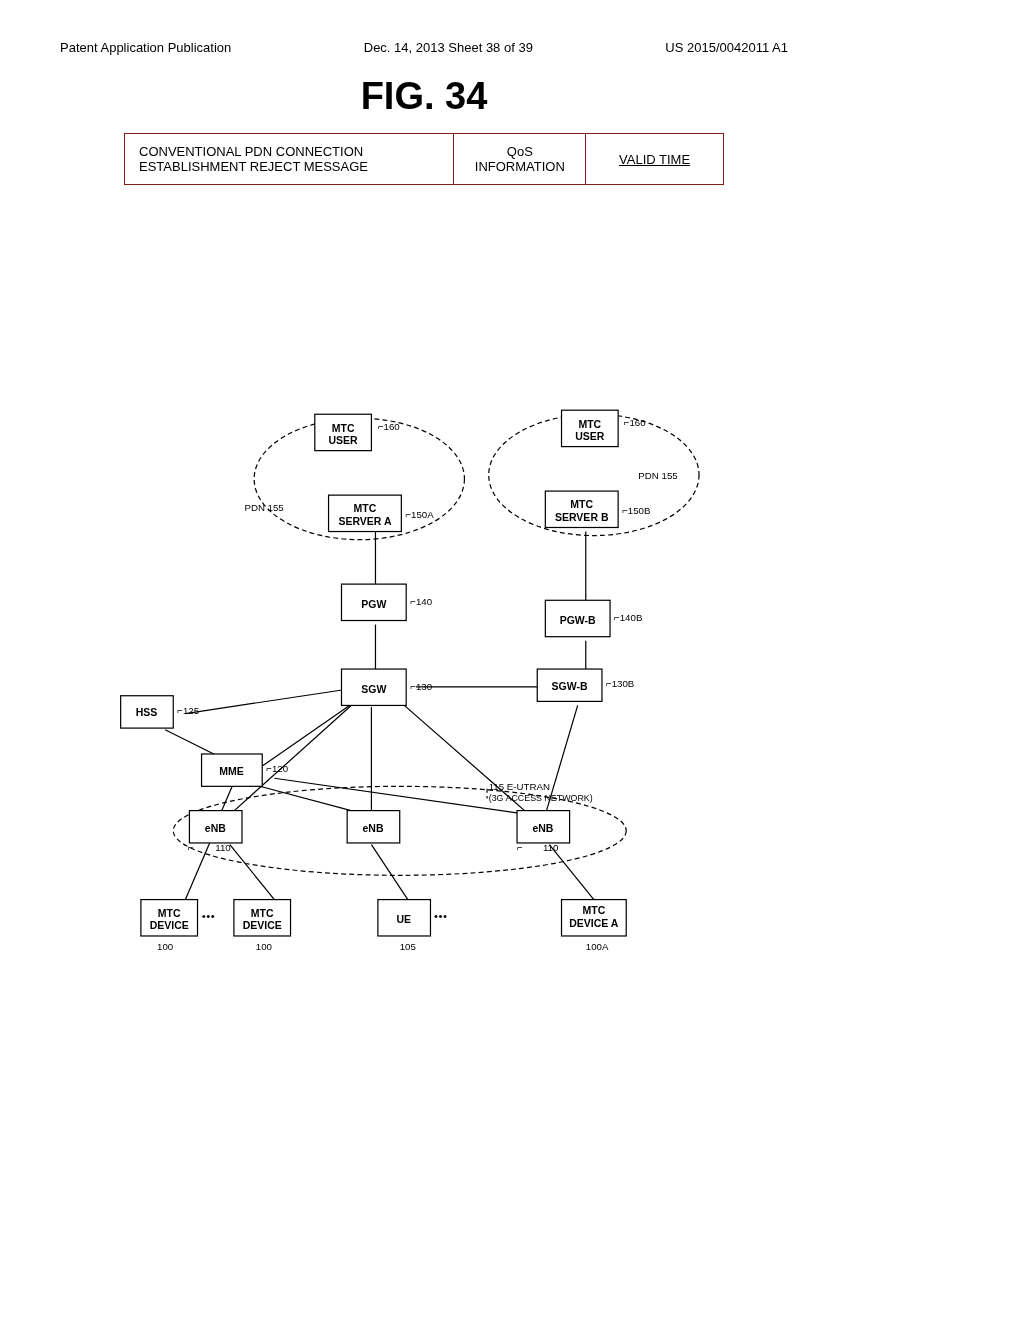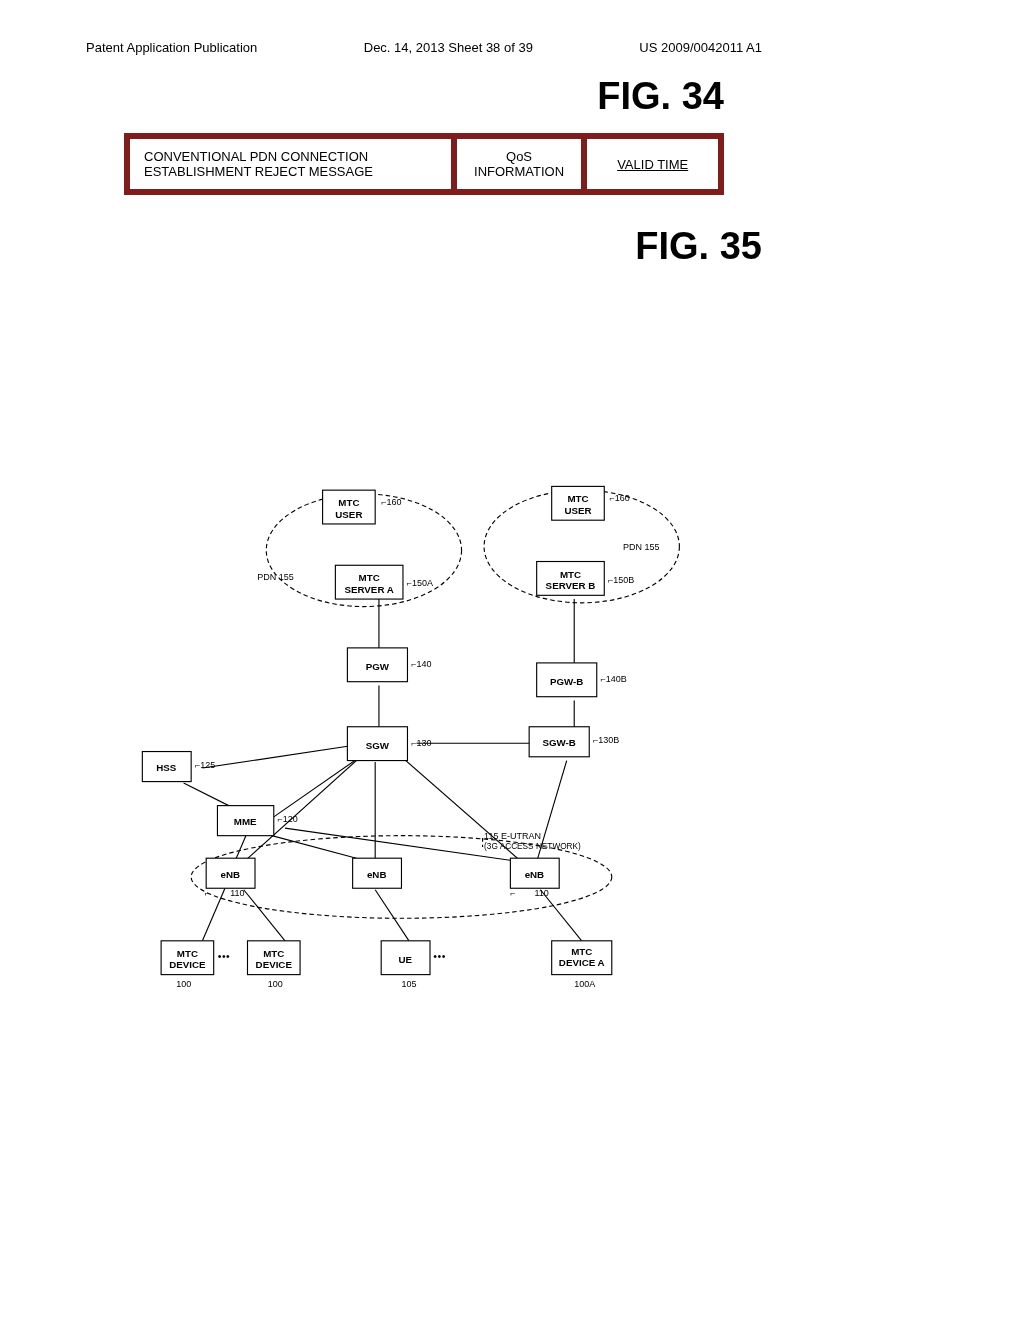--- a/index.html
+++ b/index.html
@@ -9,56 +9,56 @@
       background: #fff;
       font-family: 'Times New Roman', Times, serif;
       overflow: hidden;
       position: relative;
     }
 
     .page {
       width: 848px;
       height: 1320px;
       position: relative;
-      padding: 40px 86px;
+      padding: 40px 60px;
     }
 
     
     .header {
       display: flex;
       justify-content: space-between;
       align-items: flex-start;
       margin-bottom: 20px;
       font-size: 13px;
       font-family: Arial, sans-serif;
     }
 
     
     .fig-title {
-      text-align: right;
+      text-align: center;
       font-size: 38px;
       font-weight: bold;
       font-family: Arial, sans-serif;
       margin: 20px 0 15px 0;
     }
 
     
     .fig34-area {
       margin: 10px auto 30px auto;
       width: 600px;
     }
 
     .reject-table {
       width: 100%;
       border-collapse: collapse;
       font-size: 13px;
       font-family: Arial, sans-serif;
     }
     .reject-table td {
-      border: 6px solid #7f1d1d;
+      border: 1px solid #7f1d1d;
       padding: 10px 14px;
       text-align: center;
       vertical-align: middle;
     }
     .reject-table .cell-main {
       width: 55%;
       text-align: left;
       font-weight: normal;
     }
     .reject-table .cell-qos {
@@ -123,38 +123,37 @@
     }
   </style>
 </head>
 <body>
 
 <div class="page">
 
   <div class="header">
     <span>Patent Application Publication</span>
     <span>Dec. 14, 2013   Sheet 38 of 39</span>
-    <span>US 2009/0042011 A1</span>
+    <span>US 2015/0042011 A1</span>
   </div>
 
   <div class="fig34-area">
     <div class="fig-title">FIG. 34</div>
     <table class="reject-table">
       <tbody>
           <tr>
         <td class="cell-main">CONVENTIONAL PDN CONNECTION<br>ESTABLISHMENT REJECT MESSAGE</td>
         <td class="cell-qos">QoS<br>INFORMATION</td>
         <td class="cell-valid">VALID TIME</td>
       </tr>
     </tbody>
       </table>
   </div>
 
   <div class="fig35-area">
-    <div class="fig-title" style="margin-bottom:5px;">FIG. 35</div>
 
     <svg class="diagram" viewBox="0 0 900 820">
 
       <line class="line-solid" x1="390" y1="245" x2="390" y2="310"></line>
 
       <line class="line-solid" x1="650" y1="245" x2="650" y2="330"></line>
 
       <line class="line-solid" x1="390" y1="360" x2="390" y2="415"></line>
 
       <line class="line-solid" x1="650" y1="380" x2="650" y2="430"></line>

